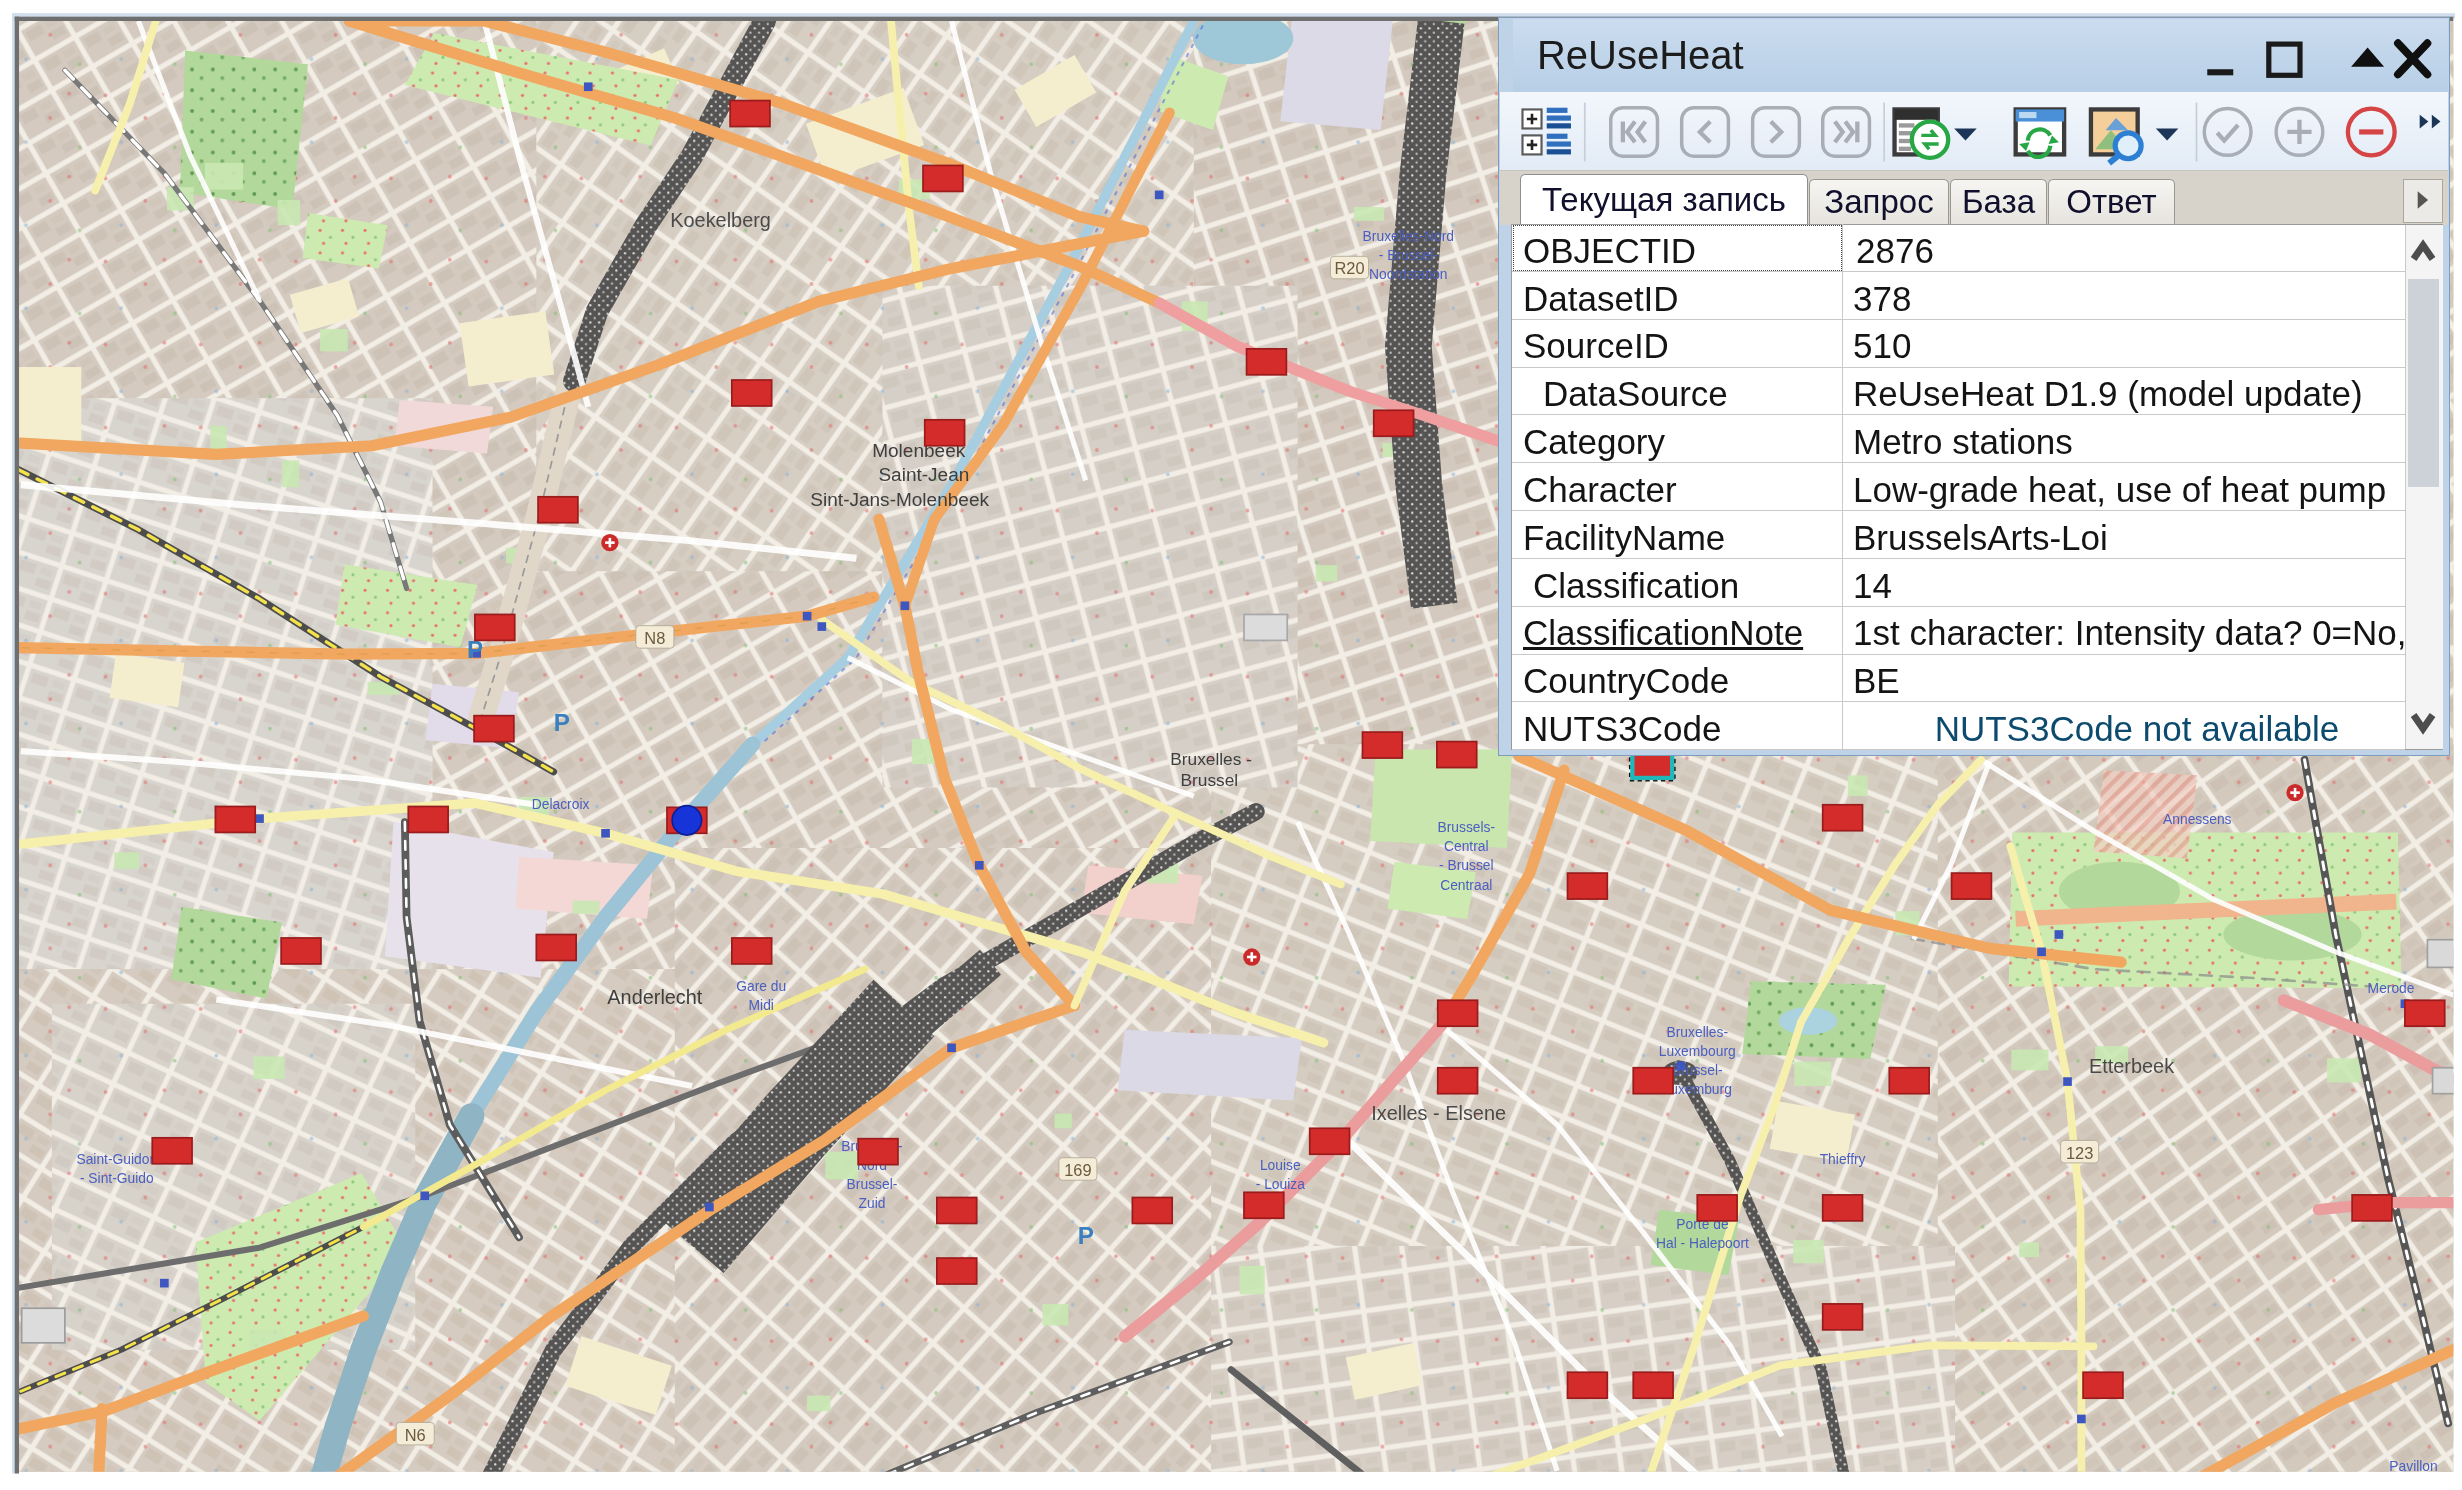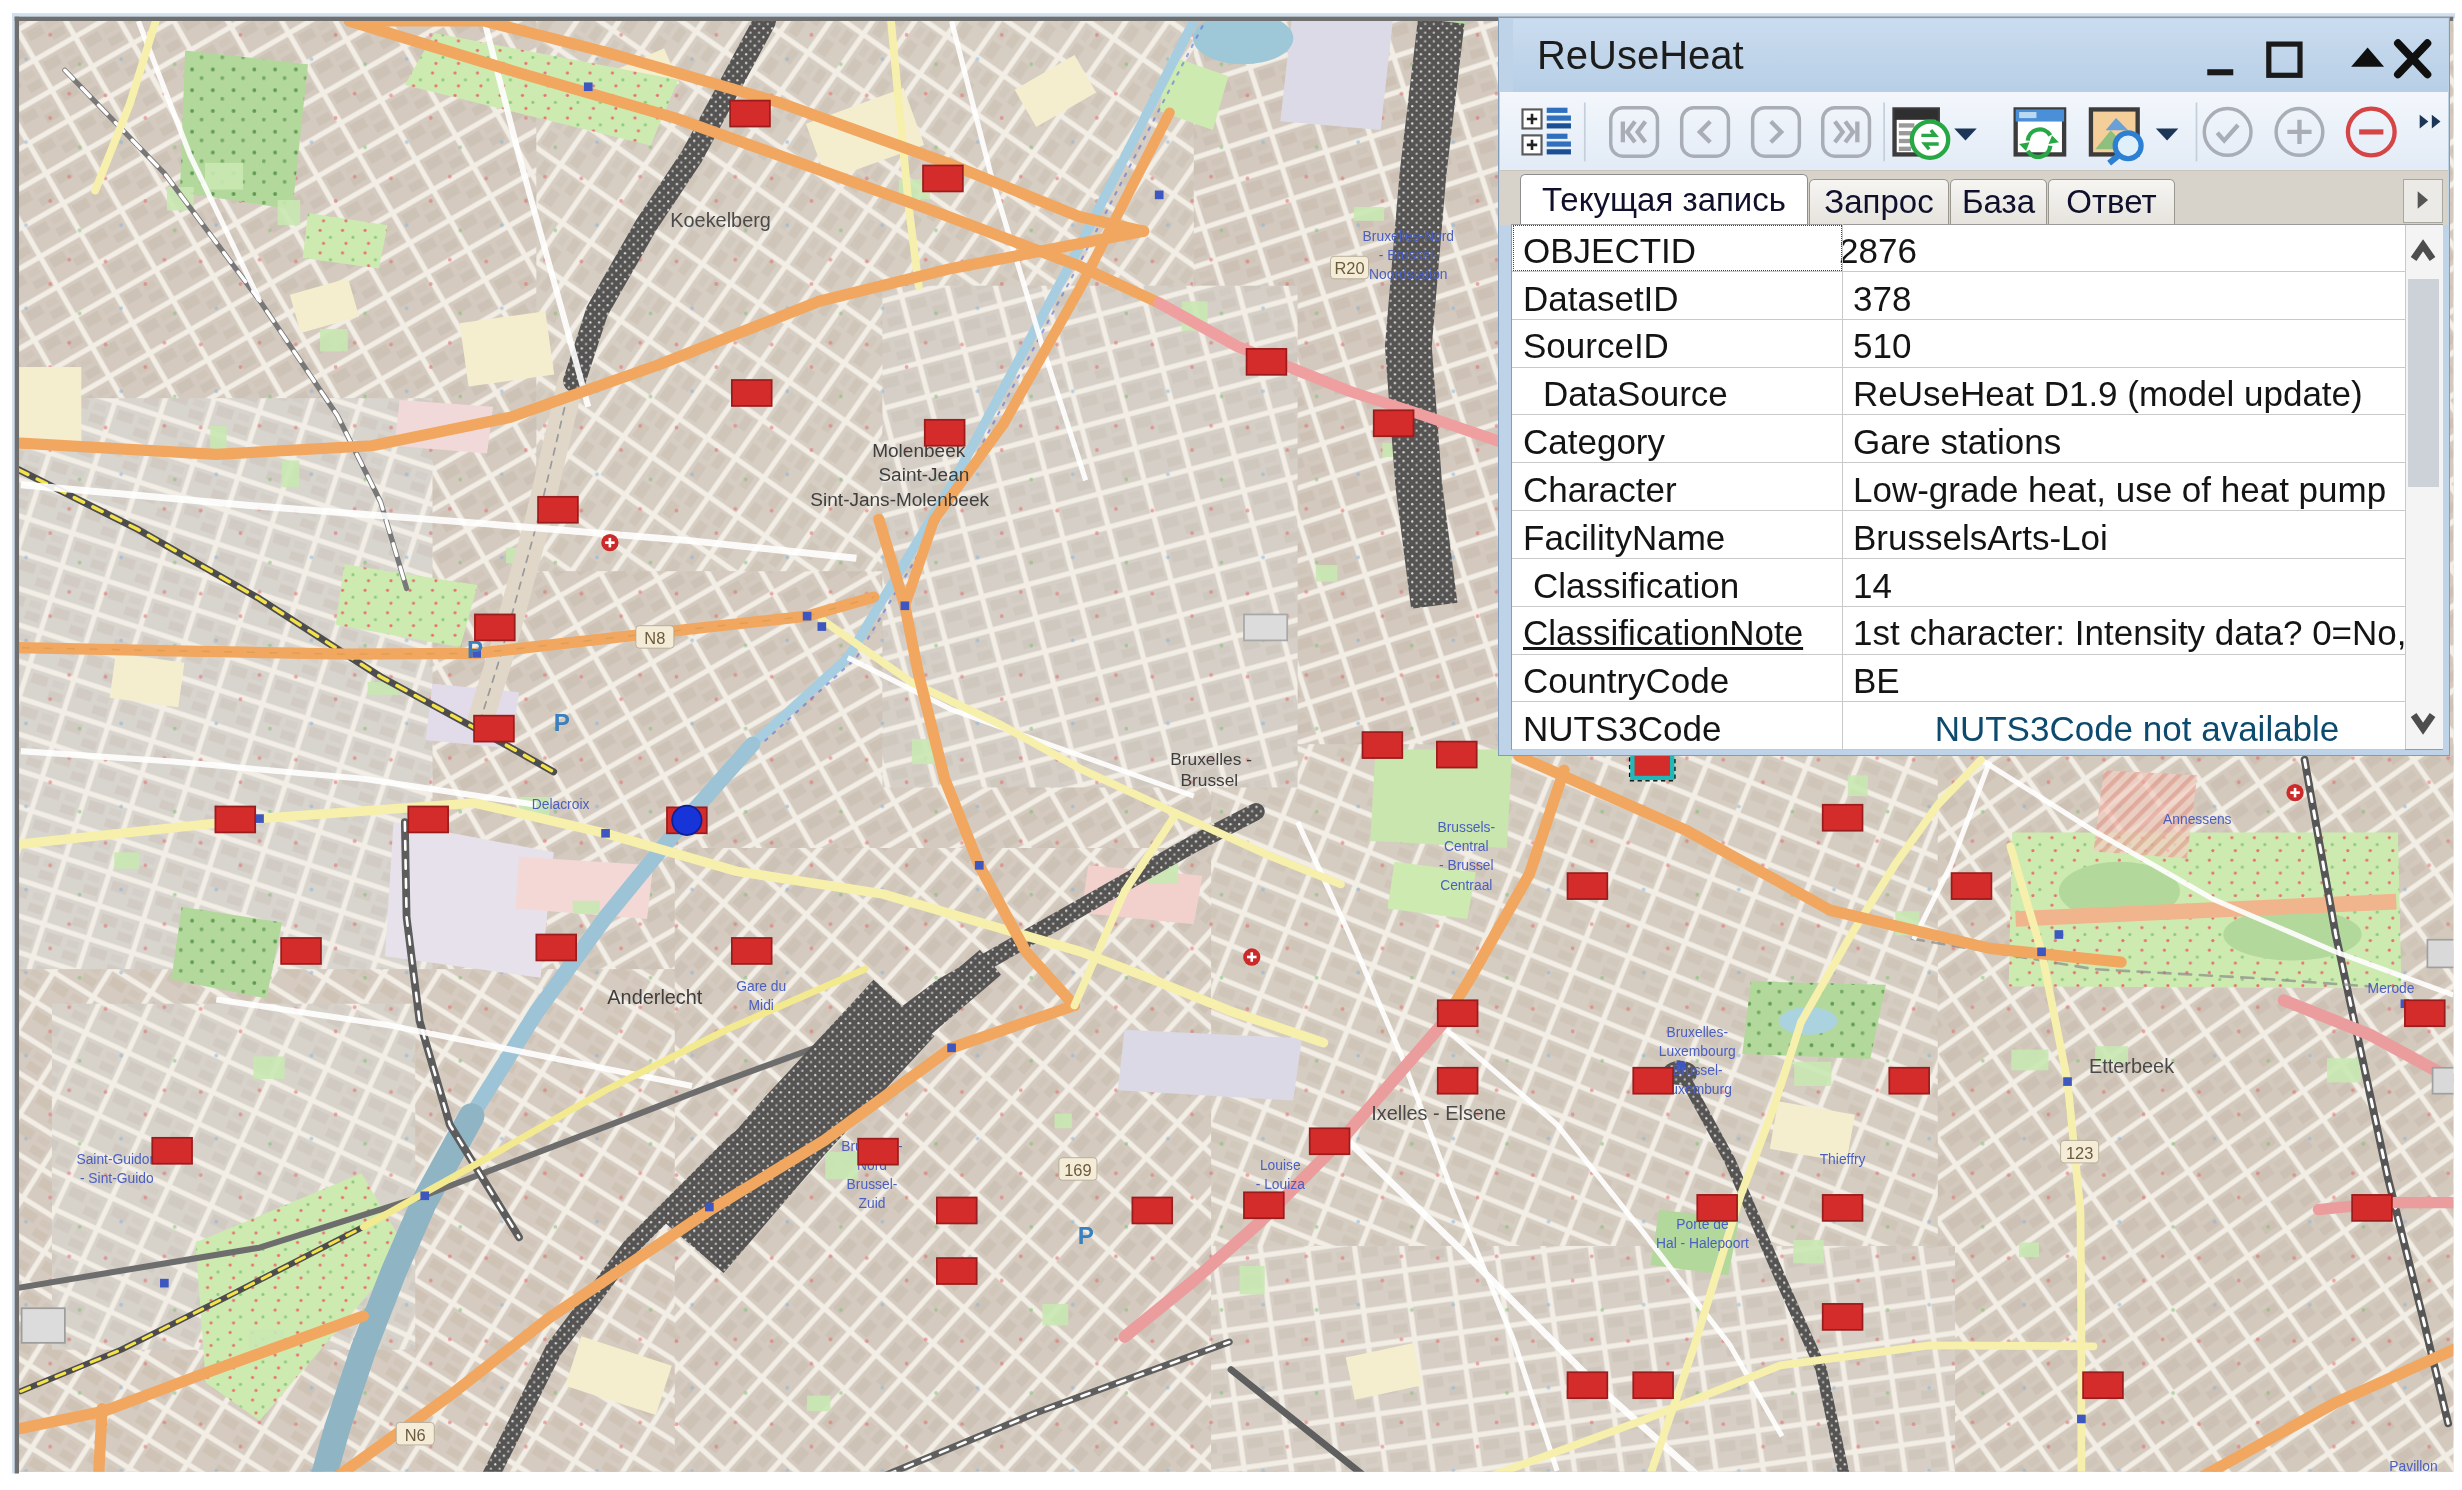--- a/index.html
+++ b/index.html
@@ -478,33 +478,33 @@
     <div style="position:absolute;left:310px;top:161px;width:138px;height:45px;background:linear-gradient(#f6f5f2,#e6e3dd);border:0.9px solid #9a978f;border-bottom:none;border-radius:5.2px 5.2px 0 0;font:33px 'Liberation Sans',sans-serif;color:#10102c;text-align:center;line-height:43px;">Запрос</div>
     <div style="position:absolute;left:451px;top:161px;width:95px;height:45px;background:linear-gradient(#f6f5f2,#e6e3dd);border:0.9px solid #9a978f;border-bottom:none;border-radius:5.2px 5.2px 0 0;font:33px 'Liberation Sans',sans-serif;color:#10102c;text-align:center;line-height:43px;">База</div>
     <div style="position:absolute;left:549px;top:161px;width:125px;height:45px;background:linear-gradient(#f6f5f2,#e6e3dd);border:0.9px solid #9a978f;border-bottom:none;border-radius:5.2px 5.2px 0 0;font:33px 'Liberation Sans',sans-serif;color:#10102c;text-align:center;line-height:43px;">Ответ</div>
     <div style="position:absolute;left:904px;top:161px;width:38px;height:42px;background:#eceae6;border:0.9px solid #a9a69e;"></div>
     <svg width="38" height="42" viewBox="0 0 44 48" style="position:absolute;left:904px;top:161px">
       <polygon points="17,14 17,34 29,24" fill="#555"></polygon>
     </svg>
     <div style="position:absolute;left:12px;top:206px;width:932px;height:526px;background:#fff;border:0.9px solid #9a9a9a;box-sizing:border-box;"></div>
     <div style="position:absolute;left:13px;top:206px;width:893px;height:48px;border-bottom:0.9px solid #c9c9c9;box-sizing:border-box;"></div>
     <div style="position:absolute;left:24px;top:213px;font:35px 'Liberation Sans',sans-serif;color:#141414;white-space:nowrap;">OBJECTID</div>
-    <div style="position:absolute;left:340px;top:213px;width:568px;overflow:hidden;font:35px 'Liberation Sans',sans-serif;color:#141414;white-space:nowrap;">2876</div>
+    <div style="position:absolute;left:357px;top:213px;width:568px;overflow:hidden;font:35px 'Liberation Sans',sans-serif;color:#141414;white-space:nowrap;">2876</div>
     <div style="position:absolute;left:13px;top:254px;width:893px;height:48px;border-bottom:0.9px solid #c9c9c9;box-sizing:border-box;"></div>
     <div style="position:absolute;left:24px;top:261px;font:35px 'Liberation Sans',sans-serif;color:#141414;white-space:nowrap;">DatasetID</div>
     <div style="position:absolute;left:354px;top:261px;width:568px;overflow:hidden;font:35px 'Liberation Sans',sans-serif;color:#141414;white-space:nowrap;">378</div>
     <div style="position:absolute;left:13px;top:302px;width:893px;height:48px;border-bottom:0.9px solid #c9c9c9;box-sizing:border-box;"></div>
     <div style="position:absolute;left:24px;top:308px;font:35px 'Liberation Sans',sans-serif;color:#141414;white-space:nowrap;">SourceID</div>
     <div style="position:absolute;left:354px;top:308px;width:568px;overflow:hidden;font:35px 'Liberation Sans',sans-serif;color:#141414;white-space:nowrap;">510</div>
     <div style="position:absolute;left:13px;top:349px;width:893px;height:48px;border-bottom:0.9px solid #c9c9c9;box-sizing:border-box;"></div>
     <div style="position:absolute;left:24px;top:356px;font:35px 'Liberation Sans',sans-serif;color:#141414;white-space:nowrap;margin-left:20px;">DataSource</div>
     <div style="position:absolute;left:354px;top:356px;width:568px;overflow:hidden;font:35px 'Liberation Sans',sans-serif;color:#141414;white-space:nowrap;">ReUseHeat D1.9 (model update)</div>
     <div style="position:absolute;left:13px;top:397px;width:893px;height:48px;border-bottom:0.9px solid #c9c9c9;box-sizing:border-box;"></div>
     <div style="position:absolute;left:24px;top:404px;font:35px 'Liberation Sans',sans-serif;color:#141414;white-space:nowrap;">Category</div>
-    <div style="position:absolute;left:354px;top:404px;width:568px;overflow:hidden;font:35px 'Liberation Sans',sans-serif;color:#141414;white-space:nowrap;">Gare stations</div>
+    <div style="position:absolute;left:354px;top:404px;width:568px;overflow:hidden;font:35px 'Liberation Sans',sans-serif;color:#141414;white-space:nowrap;">Metro stations</div>
     <div style="position:absolute;left:13px;top:445px;width:893px;height:48px;border-bottom:0.9px solid #c9c9c9;box-sizing:border-box;"></div>
     <div style="position:absolute;left:24px;top:452px;font:35px 'Liberation Sans',sans-serif;color:#141414;white-space:nowrap;">Character</div>
     <div style="position:absolute;left:354px;top:452px;width:568px;overflow:hidden;font:35px 'Liberation Sans',sans-serif;color:#141414;white-space:nowrap;">Low-grade heat, use of heat pump</div>
     <div style="position:absolute;left:13px;top:493px;width:893px;height:48px;border-bottom:0.9px solid #c9c9c9;box-sizing:border-box;"></div>
     <div style="position:absolute;left:24px;top:500px;font:35px 'Liberation Sans',sans-serif;color:#141414;white-space:nowrap;">FacilityName</div>
     <div style="position:absolute;left:354px;top:500px;width:568px;overflow:hidden;font:35px 'Liberation Sans',sans-serif;color:#141414;white-space:nowrap;">BrusselsArts-Loi</div>
     <div style="position:absolute;left:13px;top:541px;width:893px;height:48px;border-bottom:0.9px solid #c9c9c9;box-sizing:border-box;"></div>
     <div style="position:absolute;left:24px;top:548px;font:35px 'Liberation Sans',sans-serif;color:#141414;white-space:nowrap;margin-left:10px;">Classification</div>
     <div style="position:absolute;left:354px;top:548px;width:568px;overflow:hidden;font:35px 'Liberation Sans',sans-serif;color:#141414;white-space:nowrap;">14</div>
     <div style="position:absolute;left:13px;top:589px;width:893px;height:48px;border-bottom:0.9px solid #c9c9c9;box-sizing:border-box;"></div>

